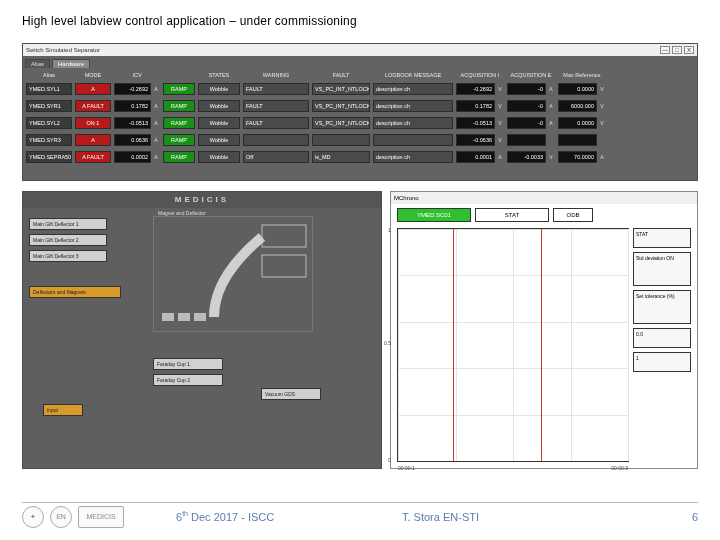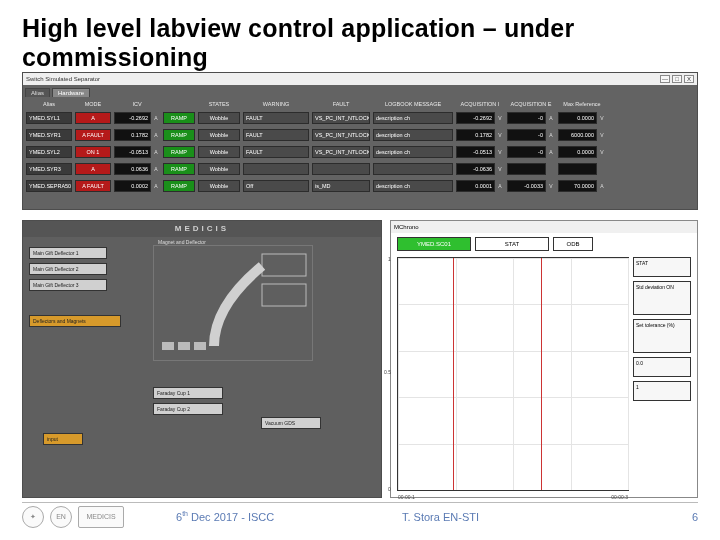--- a/index.html
+++ b/index.html
@@ -1,18 +1,18 @@
 <!DOCTYPE html>
 <html><head>
 <meta charset="utf-8">
 <style>
   * { box-sizing: border-box; margin: 0; padding: 0; }
   html, body { width: 720px; height: 540px; font-family: Arial, Helvetica, sans-serif; background: #fff; overflow: hidden; }
   .slide { width: 720px; height: 540px; position: relative; padding: 14px 22px 0 22px; }
-  .title { font-size: 25px; font-weight: bold; color: #000; margin-bottom: 0; letter-spacing: 0.2px; }
+  .title { font-size: 12px; font-weight: normal; color: #000; margin-bottom: 15px; letter-spacing: 0.2px; }
 
   
   .panel { border: 1px solid #4d4d4d; background: #636363; }
   .top-panel { height: 138px; display: flex; flex-direction: column; }
   .tp-titlebar { height: 12px; background: #efefef; display: flex; align-items: center; font-size: 6px; color: #333; padding: 0 3px; gap: 2px; }
   .tp-titlebar .sp { flex: 1; }
   .tp-winbtn { width: 10px; height: 8px; border: 1px solid #888; font-size: 6px; line-height: 6px; text-align: center; background: #f7f7f7; }
   .tp-tabs { height: 12px; background: #636363; display: flex; align-items: flex-end; padding: 0 2px; gap: 2px; }
   .tp-tab { font-size: 6px; padding: 1px 5px; background: #555; color: #ddd; border: 1px solid #444; border-bottom: none; }
   .tp-tab.active { background: #888; color: #fff; }

